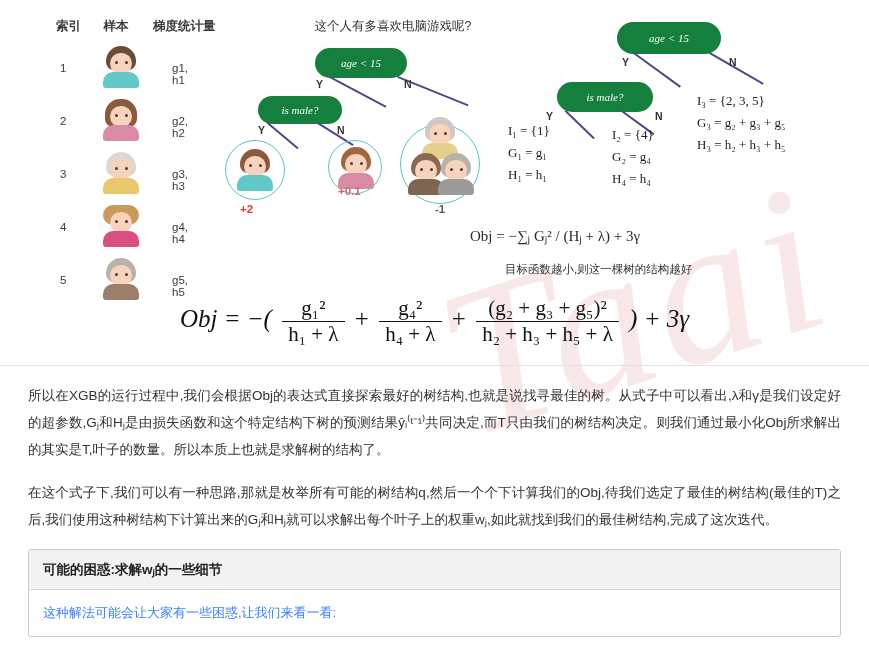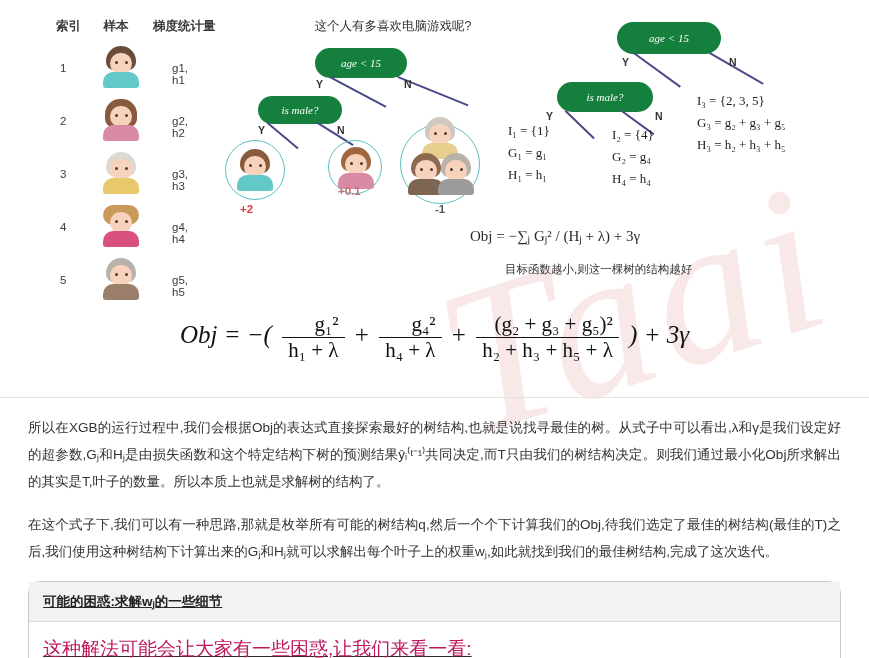--- a/index.html
+++ b/index.html
@@ -69,47 +69,46 @@
   .obj-cap{position:absolute;top:262px;left:505px;font-size:11.5px;color:#333;}
 
   
   .bigformula{
     text-align:center;
     font-family:"Liberation Serif", serif;
     font-size:25px;
     margin:6px 0 18px 0;
     color:#111;
   }
-  .frac{display:inline-block;vertical-align:middle;text-align:right;margin:16px 4px;}
+  .frac{display:inline-block;vertical-align:middle;text-align:center;margin:0 4px;}
   .frac .num{display:block;padding:0 6px;border-bottom:1.4px solid #111;font-size:.84em;}
   .frac .den{display:block;padding:0 6px;font-size:.84em;}
 
   
   .para{
     margin:0 28px 16px 28px;
     font-size:13.5px;
     line-height:2.0;
     color:#333;
     text-align:justify;
   }
   .mi{font-family:"Liberation Serif", serif;font-style:italic;}
 
   .callout{
     margin:10px 28px 0 28px;
     border:1px solid #c9c9c9;
-    border-radius:12px;
-    text-decoration:underline;
+    border-radius:3px;
   }
   .callout .head{
     background:#f2f2f2;
     border-bottom:1px solid #d8d8d8;
     padding:10px 14px;
     font-size:13.5px;font-weight:bold;color:#222;
   }
-  .callout .body{padding:14px;font-size:19px;color:#be185d;}
+  .callout .body{padding:14px;font-size:13px;color:#3b82f6;}
   hr.sep{border:0;border-top:1px solid #e2e2e2;margin:2px 0 16px 0;}
 </style>
 </head>
 <body>
 
 <div class="watermark">Taai</div>
 
 <div class="page">
 
   <div class="figure">

